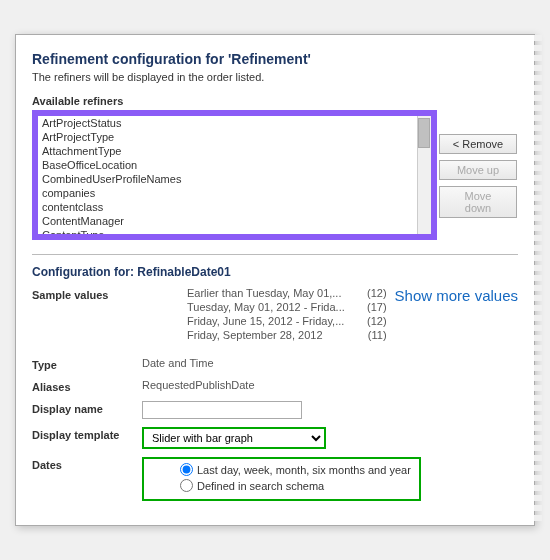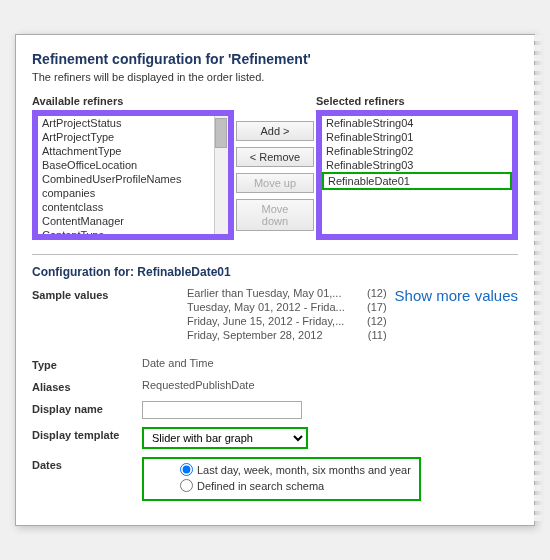--- a/index.html
+++ b/index.html
@@ -192,21 +192,21 @@
       border: 2px solid #00a800;
       background: #fff;
     }
     .select-elem {
       border: none;
       outline: none;
       font-size: 11px;
       padding: 2px 4px;
       background: #fff;
       cursor: pointer;
-      width: 162px;
+      width: 180px;
     }
     .radio-group {
       border: 2px solid #00a800;
       padding: 4px 8px;
       display: inline-block;
     }
     .radio-row {
       display: flex;
       align-items: center;
       margin-bottom: 3px;
@@ -240,36 +240,25 @@
         <div class="listbox-item">ContentManager</div>
         <div class="listbox-item">ContentType</div>
         <div class="listbox-item">ContentTypeId</div>
         <div class="scrollbar-indicator">
           <div class="scroll-thumb"></div>
         </div>
       </div>
     </div>
 
     <div class="col-middle">
-      <button class="btn">Add &gt;</button>
       <button class="btn">&lt; Remove</button>
       <button class="btn disabled">Move up</button>
       <button class="btn disabled">Move down</button>
     </div>
 
-    <div class="col-right">
-      <div class="col-label">Selected refiners</div>
-      <div class="listbox">
-        <div class="listbox-item">RefinableString04</div>
-        <div class="listbox-item">RefinableString01</div>
-        <div class="listbox-item">RefinableString02</div>
-        <div class="listbox-item">RefinableString03</div>
-        <div class="listbox-item selected-green">RefinableDate01</div>
-      </div>
-    </div>
   </div>
 
   <div class="config-section">
     <div class="config-title">Configuration for: RefinableDate01</div>
 
     <div class="config-row">
       <div class="config-label">Sample values</div>
       <div style="flex:1; display:flex; align-items:flex-start;">
         <div class="sample-values-content">
           <div class="sample-value-line">

